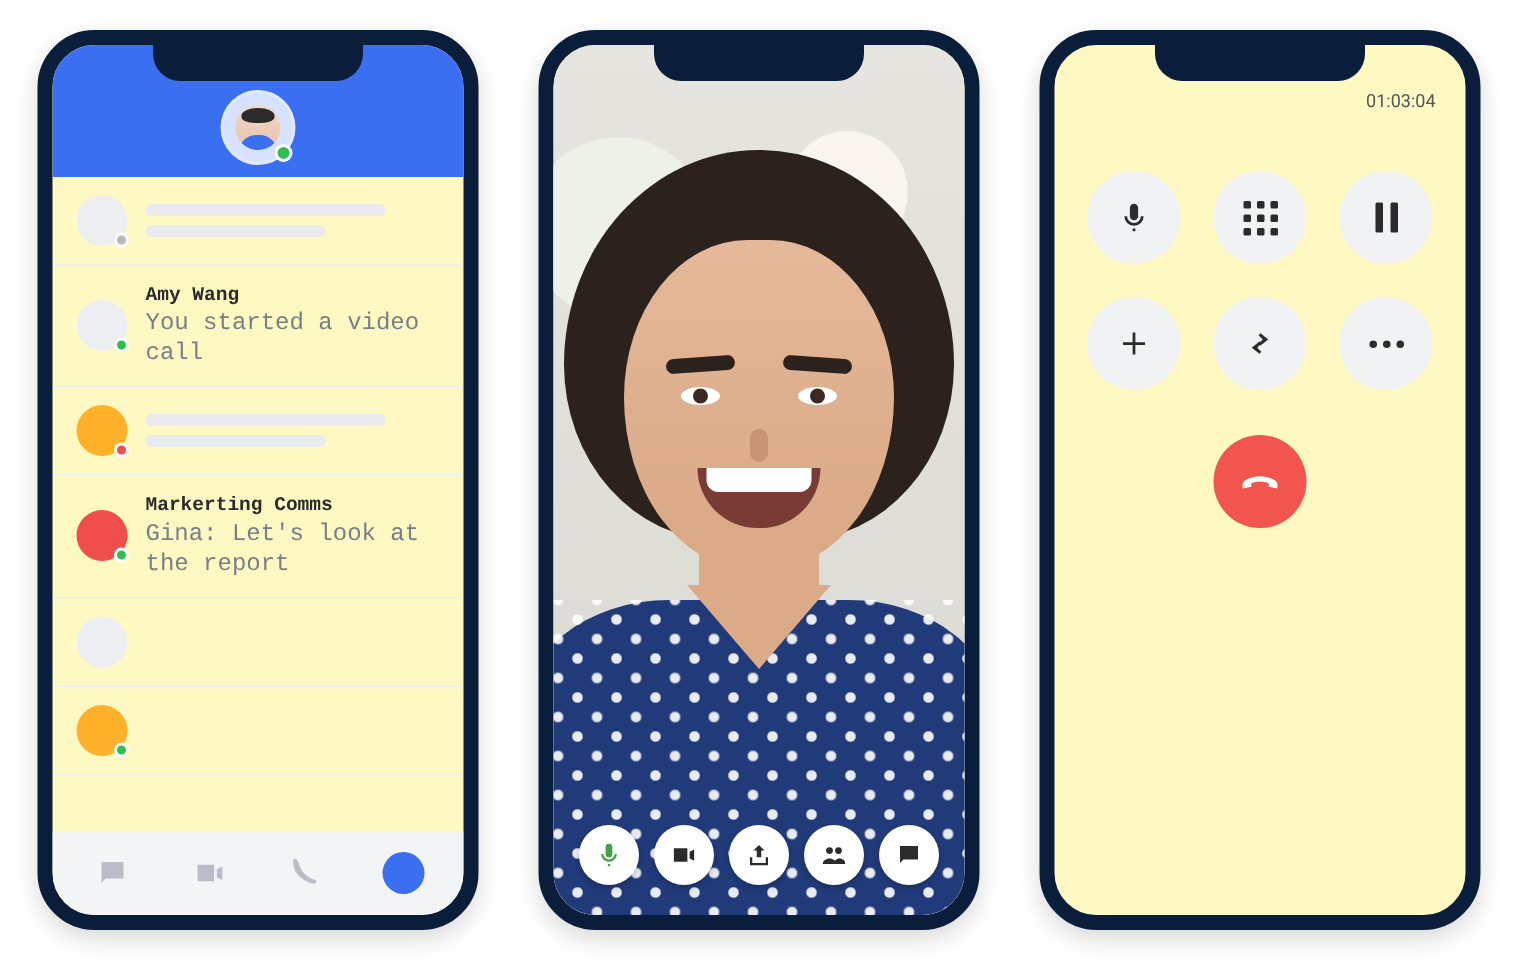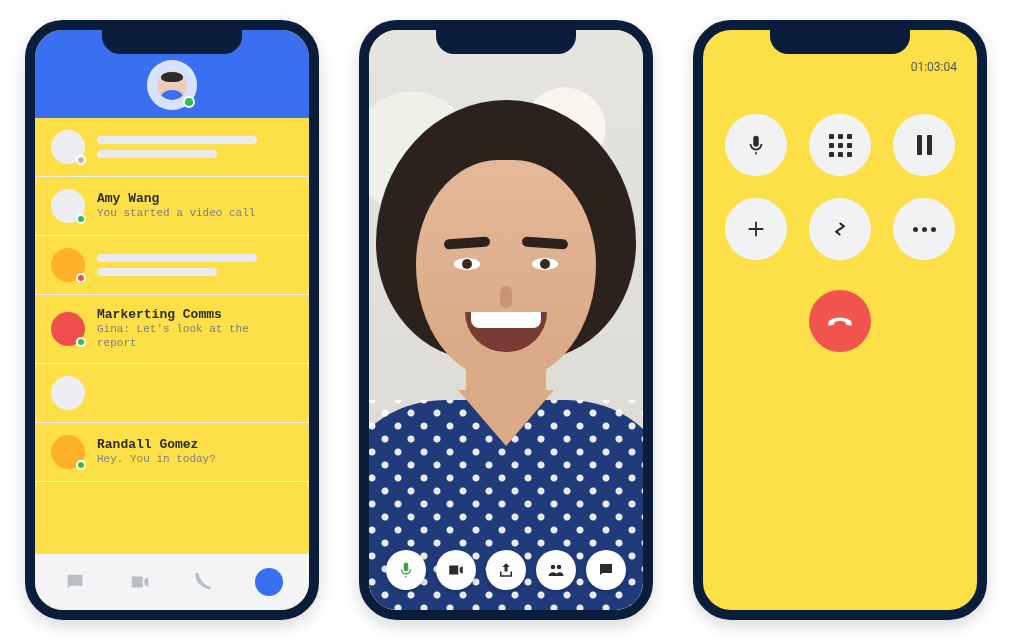--- a/index.html
+++ b/index.html
@@ -13,21 +13,21 @@
     justify-content: center;
     gap: 40px;
     padding: 20px;
   }
 
   .phone {
     width: 294px;
     height: 600px;
     border-radius: 38px;
     border: 10px solid #0a1e3c;
-    background: #fde047;
+    background: #fef9c3;
     position: relative;
     overflow: hidden;
     box-shadow: 0 6px 16px rgba(0,0,0,0.15);
     display: flex;
     flex-direction: column;
   }
 
   .notch {
     position: absolute;
     top: -2px;
@@ -92,21 +92,21 @@
     gap: 12px;
   }
   .row-avatar {
     width: 34px; height: 34px; border-radius:50%;
     position: relative;
     flex-shrink: 0;
   }
   .row-avatar .presence-dot { width:10px; height:10px; border-width:2px; bottom:-1px; right:-1px; }
   .row-body { flex:1; min-width:0; }
   .row-title { font-size:13px; font-weight:600; color:#2b2b2b; line-height:1.25; }
-  .row-sub   { font-size:11px; color:#7a7f87; line-height:1.25; }
+  .row-sub   { font-size:16px; color:#7a7f87; line-height:1.25; }
 
   .skeleton { background:#e9ebee; border-radius:4px; }
   .sk-line-a { width: 160px; height:8px; margin-bottom:6px; }
   .sk-line-b { width: 120px; height:8px; }
 
   .av-gray   { background:#eceef1; }
   .av-orange { background:#ffb12a; }
   .av-red    { background:#f04d4d; }
 
   .phoneA-tabbar {
@@ -280,24 +280,20 @@
       </div>
     </div>
 
     <div class="row">
       <div class="row-avatar av-gray"></div>
     </div>
 
     <div class="row">
       <div class="row-avatar av-orange">
         <span class="presence-dot presence-green"></span>
-      </div>
-      <div class="row-body">
-        <div class="row-title">Randall Gomez</div>
-        <div class="row-sub">Hey. You in today?</div>
       </div>
     </div>
 
   </div>
 
   <div class="phoneA-tabbar">
     <div class="tab-btn">
       <svg viewBox="0 0 24 24">
           <path d="M4 4h16v12H7l-3 3V4z"></path>
         </svg>

